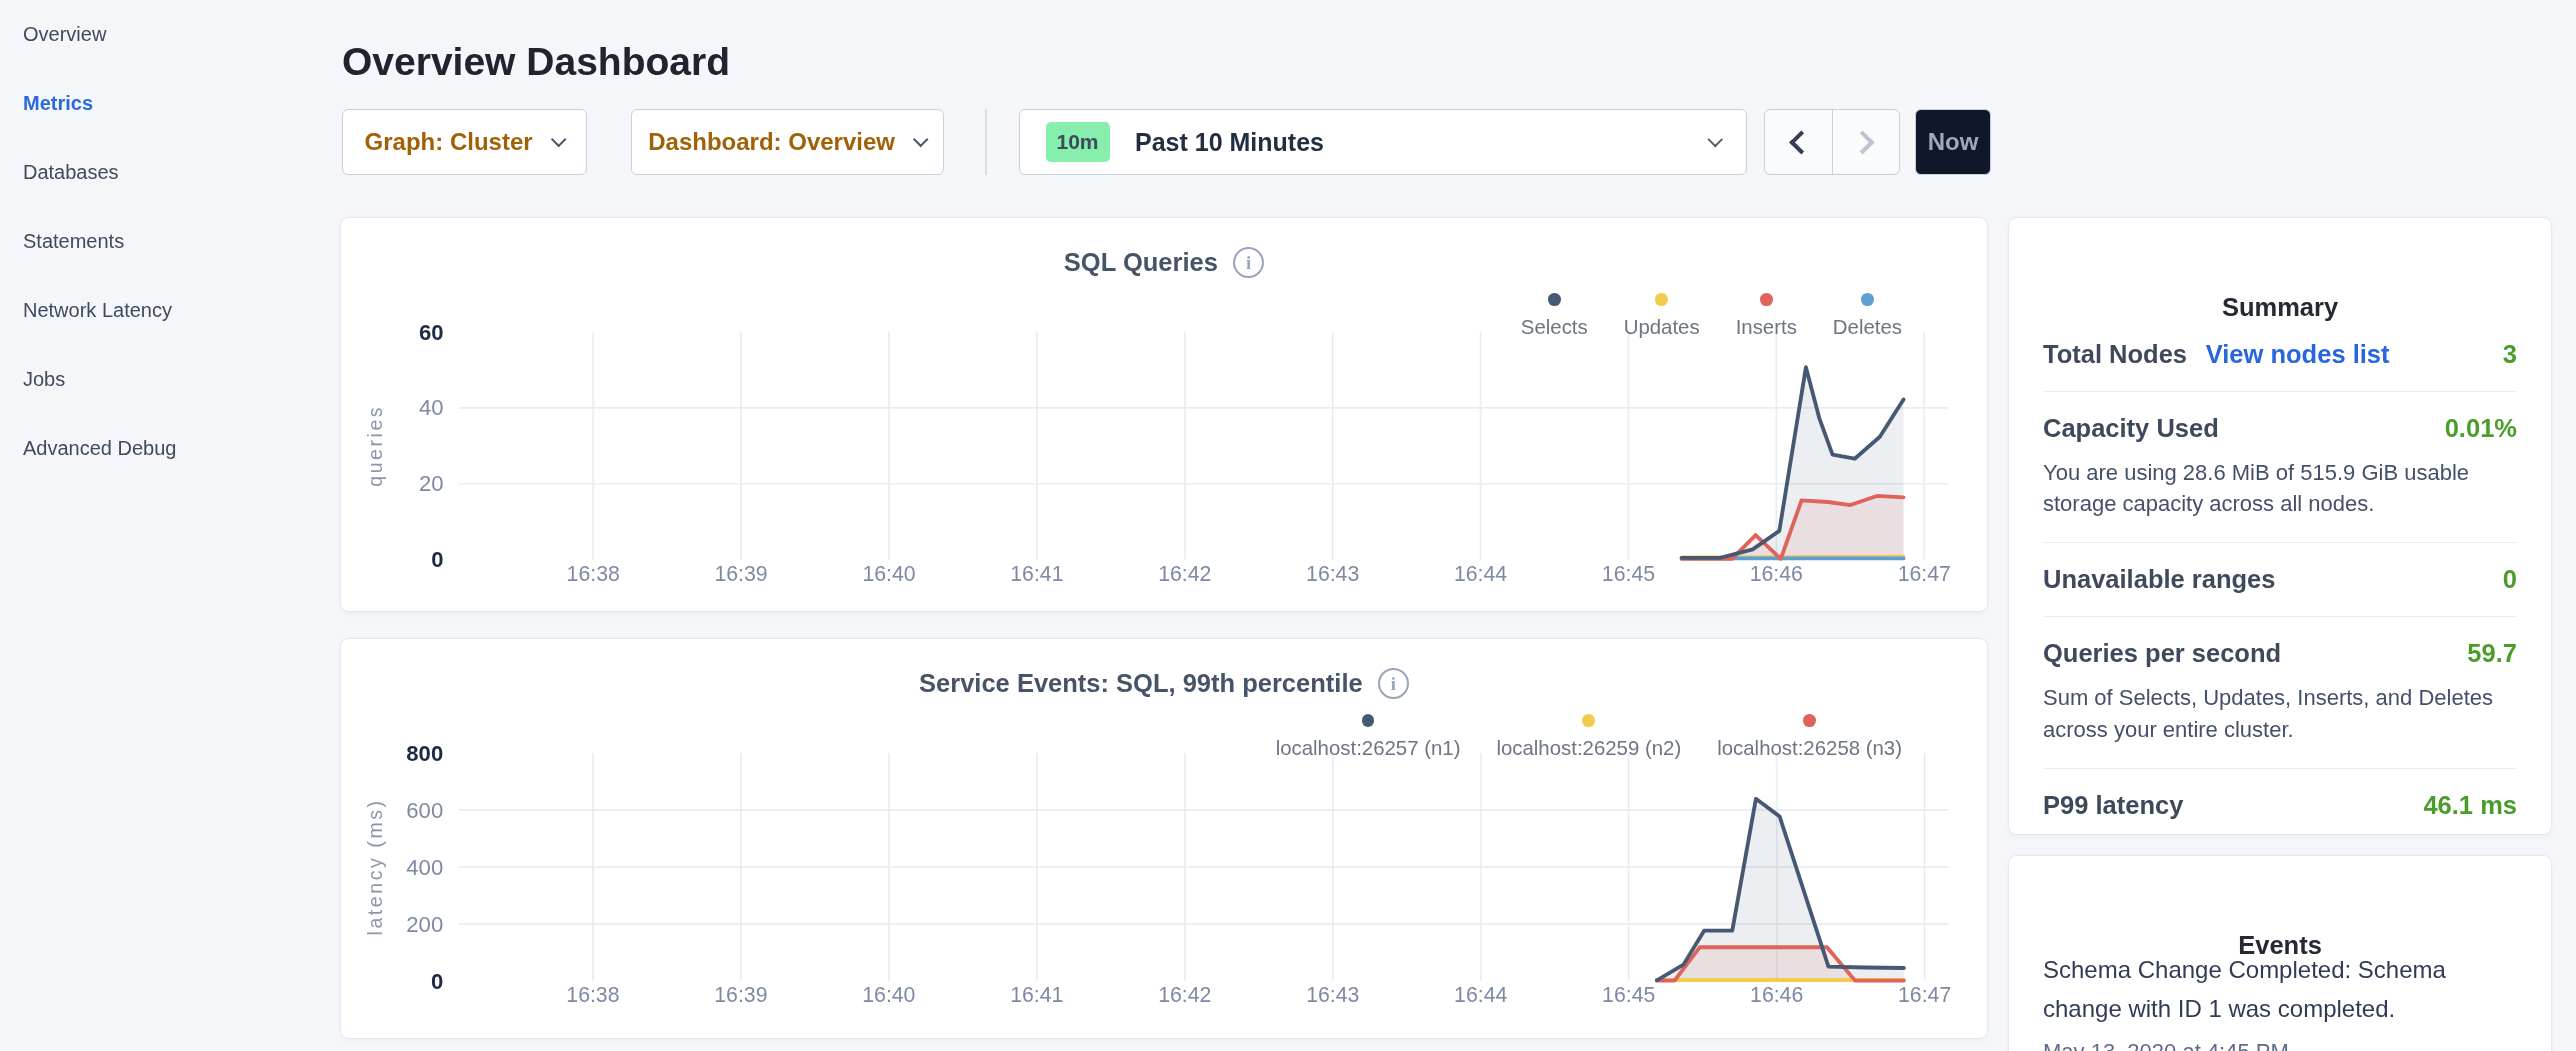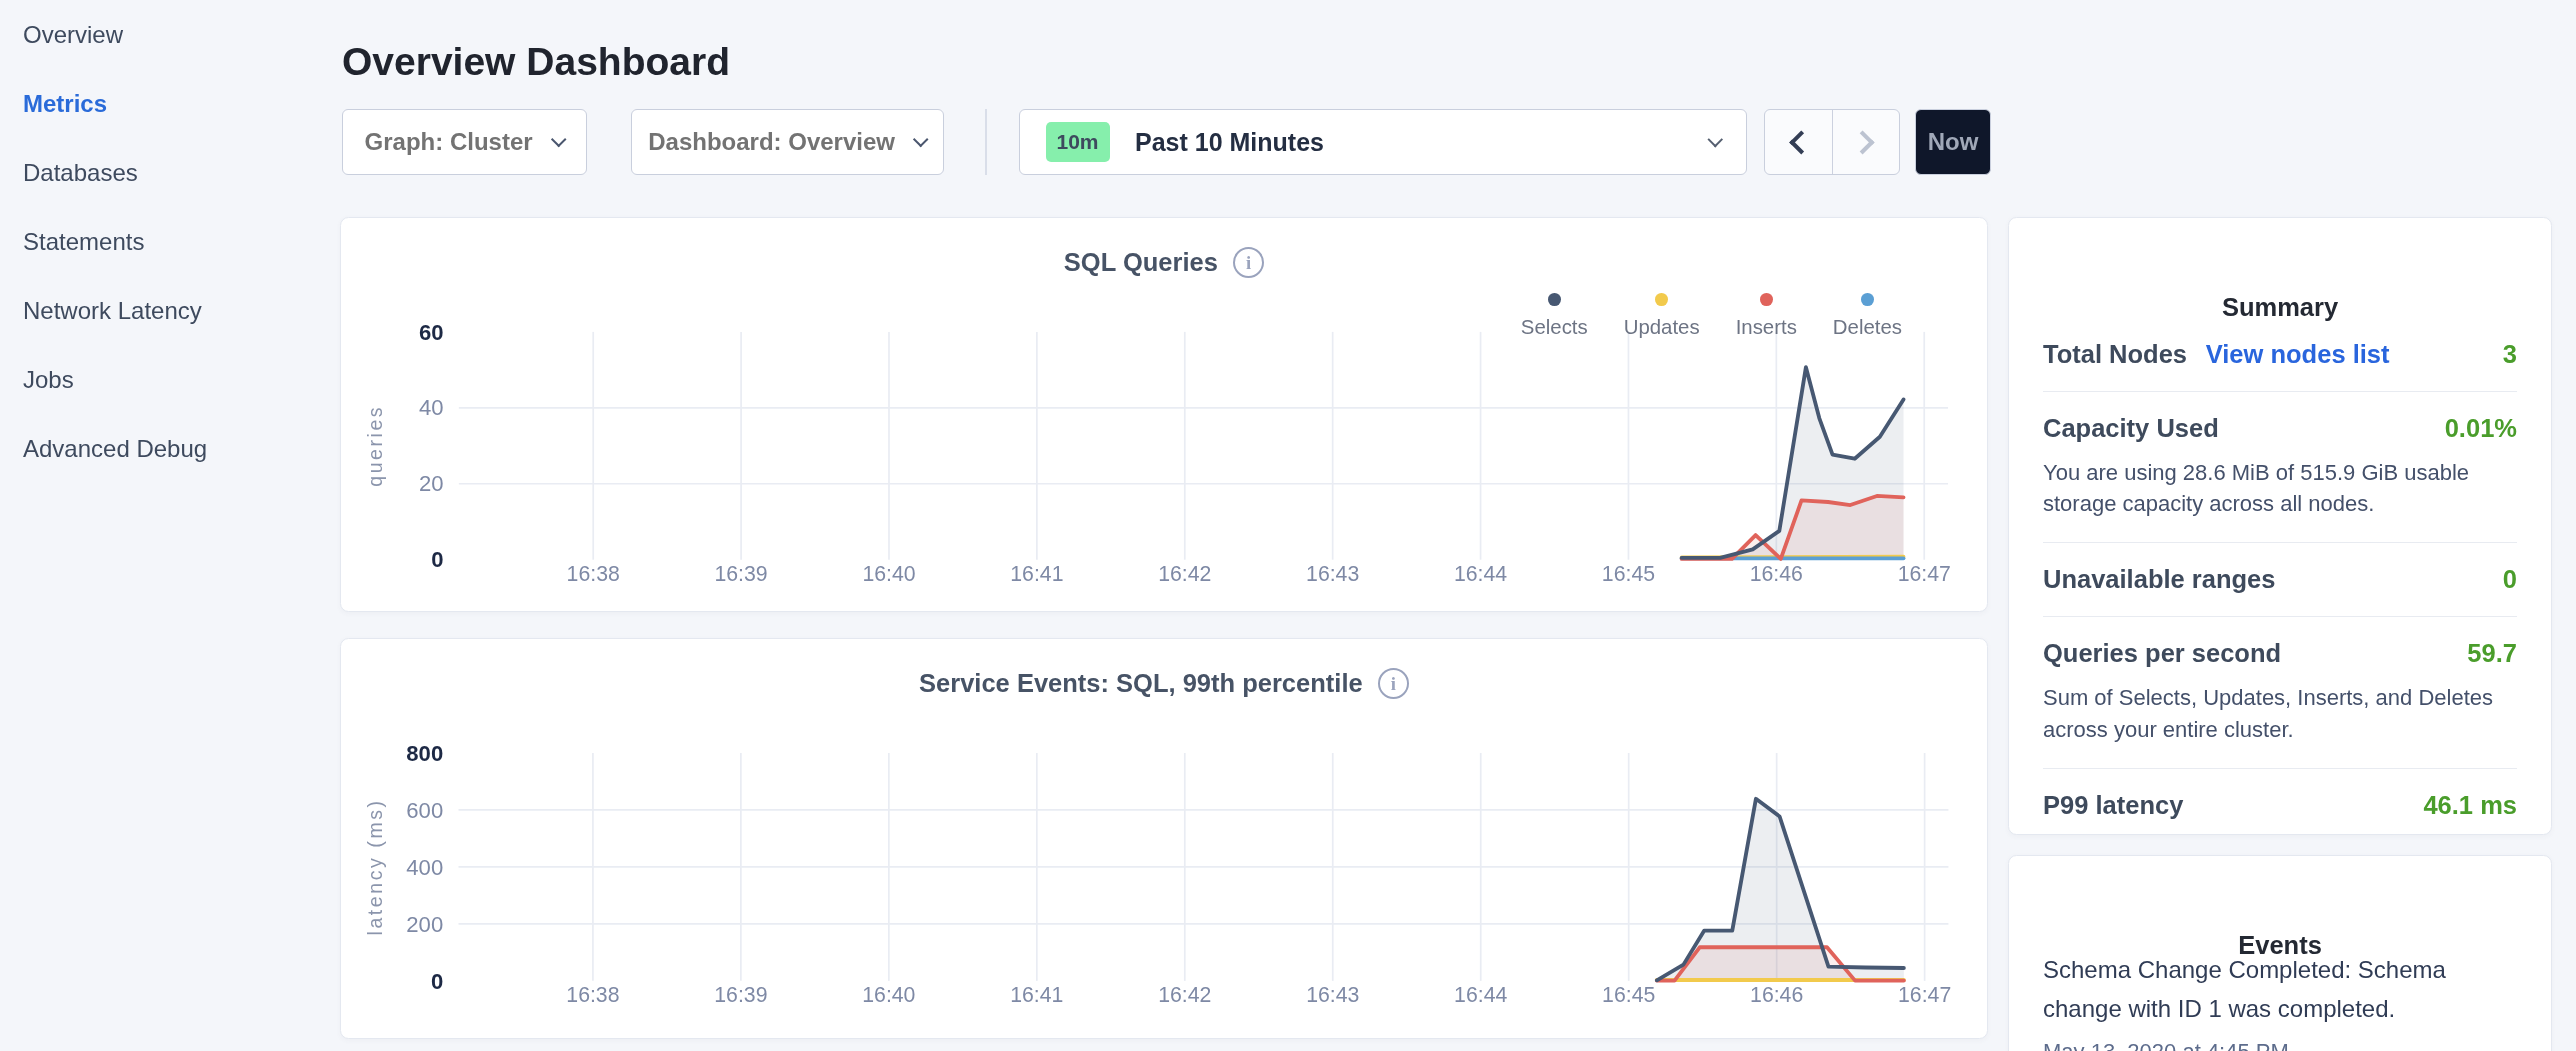--- a/index.html
+++ b/index.html
@@ -5,27 +5,27 @@
   html,body{margin:0;padding:0;}
   body{
     width:2576px;height:1051px;position:relative;overflow:hidden;
     background:#f4f6fa;
     font-family:"Liberation Sans",sans-serif;
     -webkit-font-smoothing:antialiased;
   }
   
   .sidebar{position:absolute;left:0;top:0;width:328px;padding-top:0;}
   .side-item{height:69px;display:flex;align-items:center;padding-left:23px;
-    font-size:24px;color:#3e4a5e;cursor:pointer;}
+    font-size:20px;color:#3e4a5e;cursor:pointer;}
   .side-item.active{color:#2a6bd9;font-weight:700;}
   
   .page-title{position:absolute;left:342px;top:13.6px;font-size:39px;font-weight:600;color:#20242e;}
   .btnbox{position:absolute;height:66px;background:#fff;border:1.7px solid #c9cfdd;border-radius:6px;
     box-sizing:border-box;display:flex;align-items:center;justify-content:center;cursor:pointer;}
-  .dd-label{font-size:24px;font-weight:700;color:#737373;}
+  .dd-label{font-size:24px;font-weight:700;color:#a16207;}
   .chev{display:inline-block;border-style:solid;border-color:#4a566e;border-width:0 2.6px 2.6px 0;
     width:9.4px;height:9.4px;transform:rotate(45deg);margin-left:20.4px;margin-top:-5.1px;}
   #dd-graph{left:342px;top:109px;width:245px;}
   #dd-dashboard{left:631px;top:109px;width:313px;}
   .vdivider{position:absolute;left:985px;top:109px;width:1.7px;height:66px;background:#d9dee9;}
   #time-selector{left:1019px;top:109px;width:728px;justify-content:flex-start;padding:0 25.5px;}
   .time-badge{background:#86efac;border-radius:5.1px;padding:7.7px 11px;font-size:21px;font-weight:700;color:#3e4a5e;}
   .time-label{font-size:25px;font-weight:700;color:#242e42;margin-left:25.5px;}
   #time-selector .chev{margin-left:auto;border-color:#555f70;width:8.5px;height:8.5px;}
   #arrow-group{left:1764px;top:109px;width:136px;background:#fafbfd;padding:0;}
@@ -203,20 +203,34 @@
       <polygon points="1547.1,401.7 1567.9,401.7 1597.5,362.5 1747.2,362.5 1780.2,401.7 1837.6,401.7 1837.6,402 1547.1,402" fill="rgba(224,99,91,0.10)" stroke="none"></polygon>
       <polygon points="1547.1,401.3 1578.4,382.9 1602.7,343.0 1635.8,343.0 1663.6,187.9 1691.5,208.7 1748.9,385.3 1792.4,386.3 1837.6,386.9 1837.6,402 1547.1,402" fill="rgba(71,88,114,0.10)" stroke="none"></polygon>
       <polyline points="1547.1,401.0 1837.6,401.0" fill="none" stroke="#f2ca4c" stroke-width="4.5" stroke-linejoin="round" stroke-linecap="round"></polyline>
       <polyline points="1547.1,401.7 1567.9,401.7 1597.5,362.5 1747.2,362.5 1780.2,401.7 1837.6,401.7" fill="none" stroke="#e0635b" stroke-width="4.5" stroke-linejoin="round" stroke-linecap="round"></polyline>
       <polyline points="1547.1,401.3 1578.4,382.9 1602.7,343.0 1635.8,343.0 1663.6,187.9 1691.5,208.7 1748.9,385.3 1792.4,386.3 1837.6,386.9" fill="none" stroke="#475872" stroke-width="4.5" stroke-linejoin="round" stroke-linecap="round"></polyline>
     </svg>
   <div class="chart-title-row">
     <span class="chart-title">Service Events: SQL, 99th percentile</span>
     <span class="info-icon">i</span>
   </div>
+  <div class="legend">
+      <span class="legend-item">
+        <span class="legend-dot" style="background: rgb(71, 88, 114);"></span>
+        <span>localhost:26257 (n1)</span>
+      </span>
+      <span class="legend-item">
+        <span class="legend-dot" style="background: rgb(242, 202, 76);"></span>
+        <span>localhost:26259 (n2)</span>
+      </span>
+      <span class="legend-item">
+        <span class="legend-dot" style="background: rgb(224, 99, 91);"></span>
+        <span>localhost:26258 (n3)</span>
+      </span>
+    </div>
 </section>
 
 <aside class="card" id="card-summary">
   <div class="panel-title">Summary</div>
   <div class="sum-rows" id="summary-rows">
       <div class="sum-row">
         <div class="sum-head">
           <span class="sum-label">Total Nodes</span>
           <span class="sum-link">View nodes list</span>
           <span class="sum-value">3</span>

